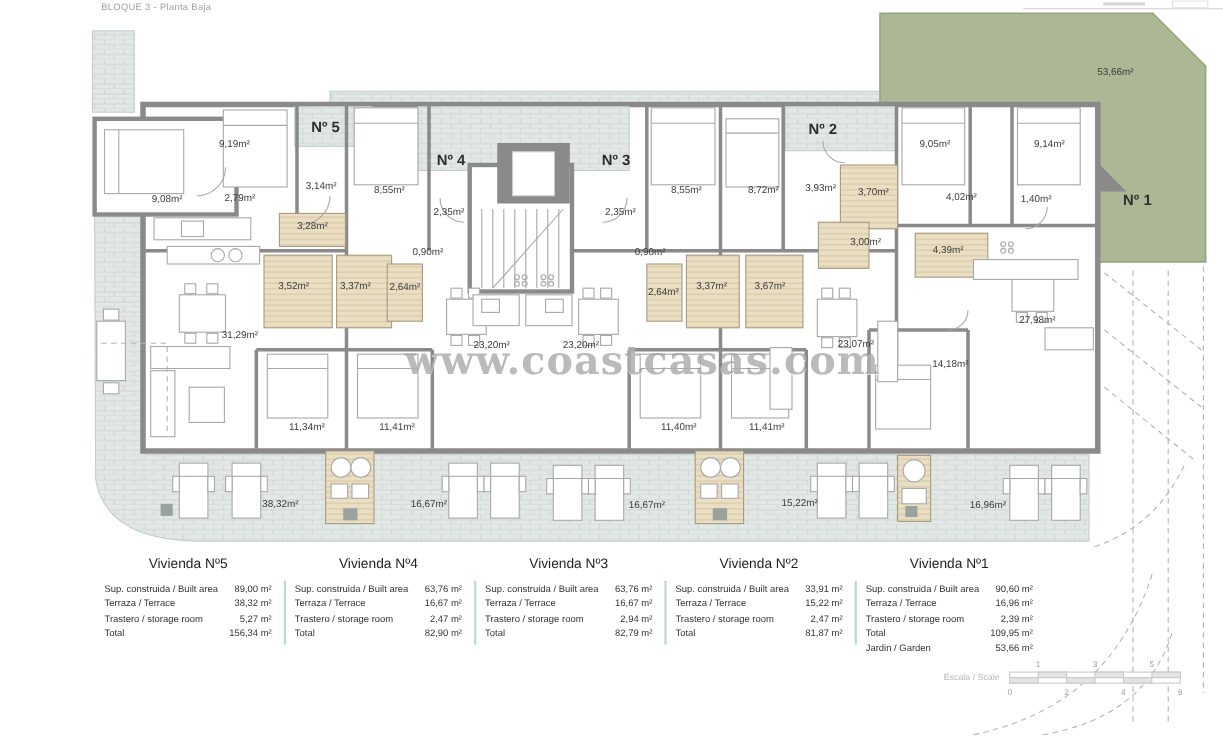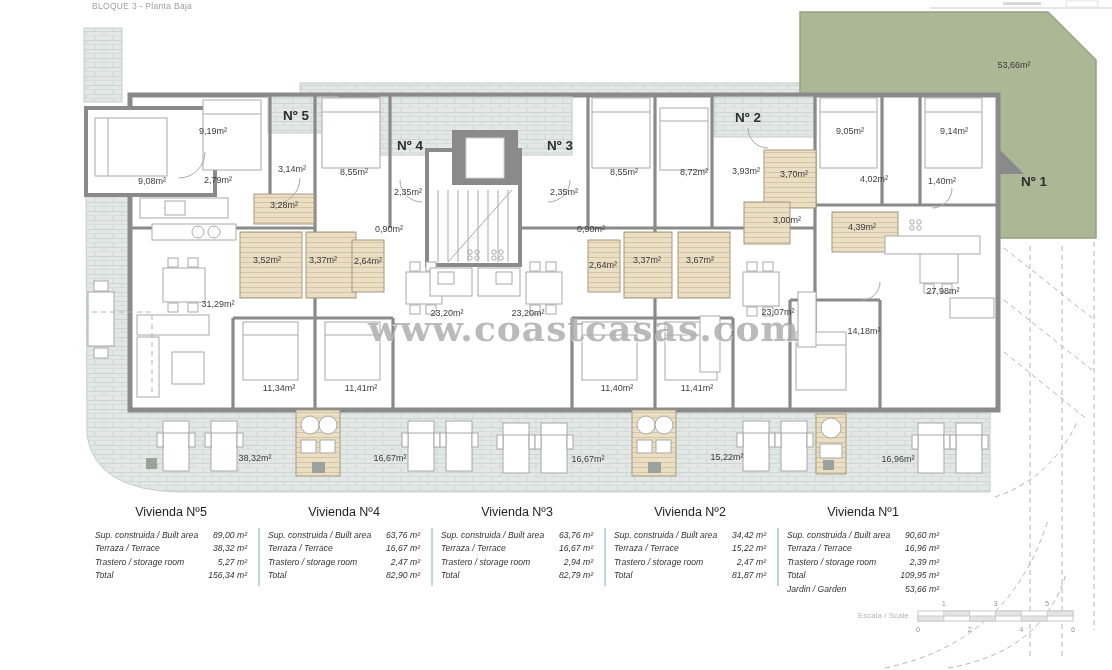--- a/index.html
+++ b/index.html
@@ -20,21 +20,21 @@
   .scale-txt{font:7.5px "Liberation Sans",sans-serif;fill:#9a9a9a;text-anchor:middle}
   .scale-lbl{font:8px "Liberation Sans",sans-serif;fill:#b5b5b5}
   
   #drawing-title{position:absolute;left:92px;top:1px;font-size:8.5px;color:#a0a0a0;letter-spacing:.3px;}
   #watermark{position:absolute;left:368px;top:307px;width:390px;font-family:"DejaVu Serif",serif;
     font-weight:bold;font-size:36px;color:rgba(118,118,118,.5);letter-spacing:1px;
     text-shadow:0 1px 0 rgba(255,255,255,.7);white-space:nowrap;}
   #summary-table{position:absolute;left:0;top:0;width:928px;height:670px;pointer-events:none;}
   .apt-col{position:absolute;top:505px;width:152px;}
   .apt-head{text-align:center;font-size:12.5px;color:#1f1f1f;margin-bottom:10px;}
-  .apt-row{display:flex;justify-content:space-between;font-size:8.6px;color:#333;line-height:13.4px;white-space:nowrap;font-style:italic;}
+  .apt-row{display:flex;justify-content:space-between;font-size:8.6px;color:#333;line-height:13.4px;white-space:nowrap;}
   .tdiv{position:absolute;top:528px;width:2px;height:58px;background:#badbcc;}
 </style>
 </head>
 <body>
 
 <div id="stage">
 
   <svg id="plan-svg" width="1112" height="670" viewBox="0 0 1112 670">
     <defs>
       <pattern id="tileP" width="18" height="9" patternUnits="userSpaceOnUse">
@@ -419,21 +419,21 @@
       <div class="apt-row">
           <span>Total</span>
           <span>82,79 m²</span>
         </div>
     </div>
     <div class="tdiv" style="left:604px"></div>
     <div class="apt-col" style="left:614px">
       <div class="apt-head">Vivienda Nº2</div>
       <div class="apt-row">
           <span>Sup. construida / Built area</span>
-          <span>34,42 m²</span>
+          <span>33,91 m²</span>
         </div>
       <div class="apt-row">
           <span>Terraza / Terrace</span>
           <span>15,22 m²</span>
         </div>
       <div class="apt-row">
           <span>Trastero / storage room</span>
           <span>2,47 m²</span>
         </div>
       <div class="apt-row">

